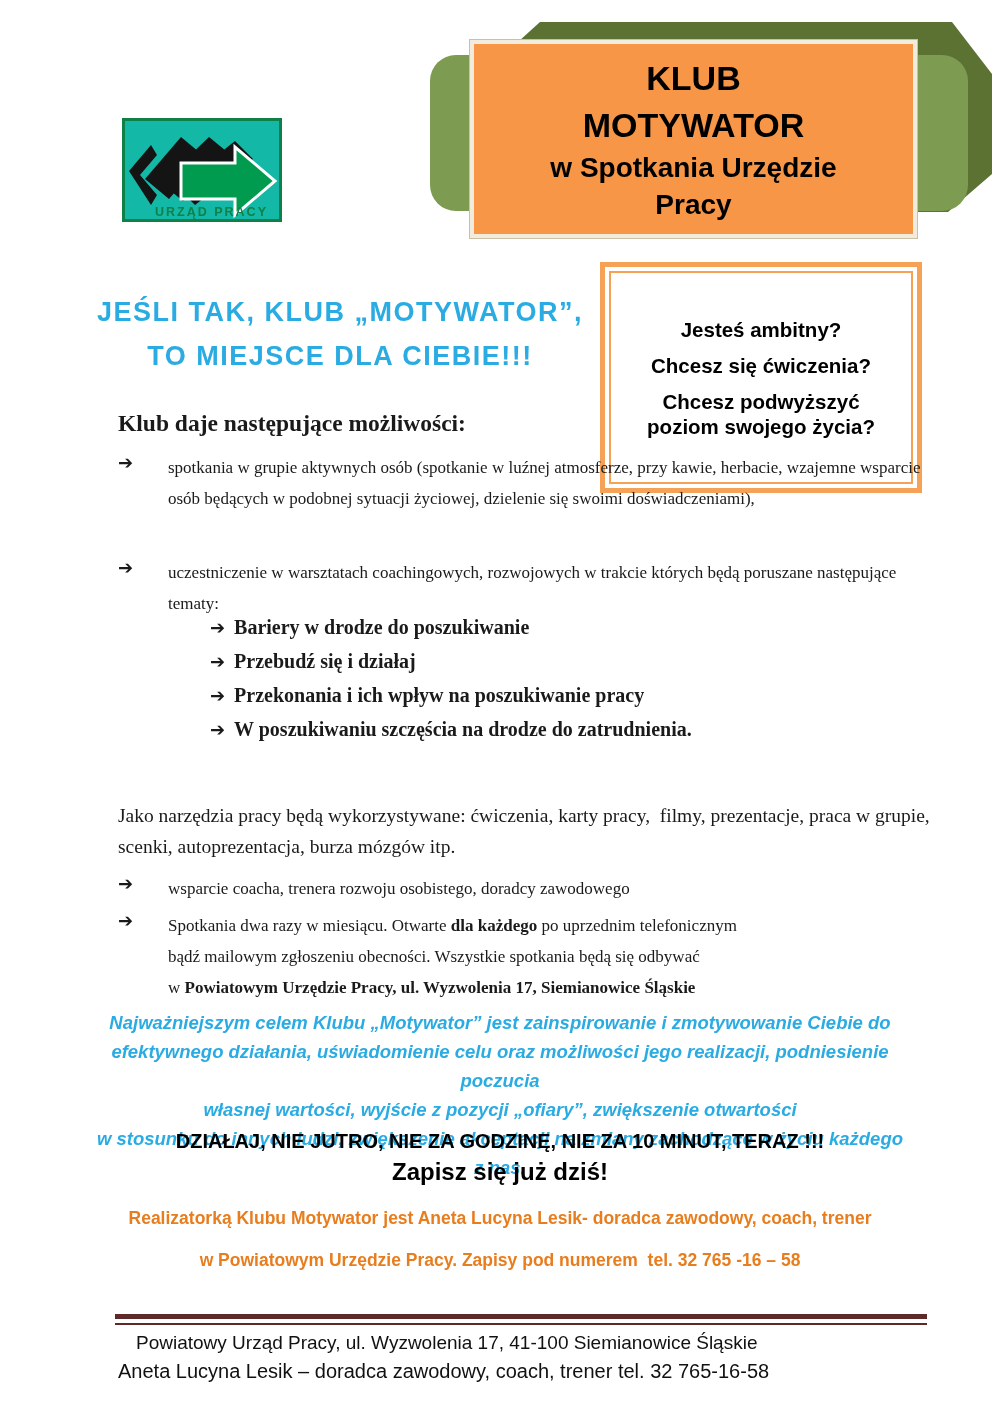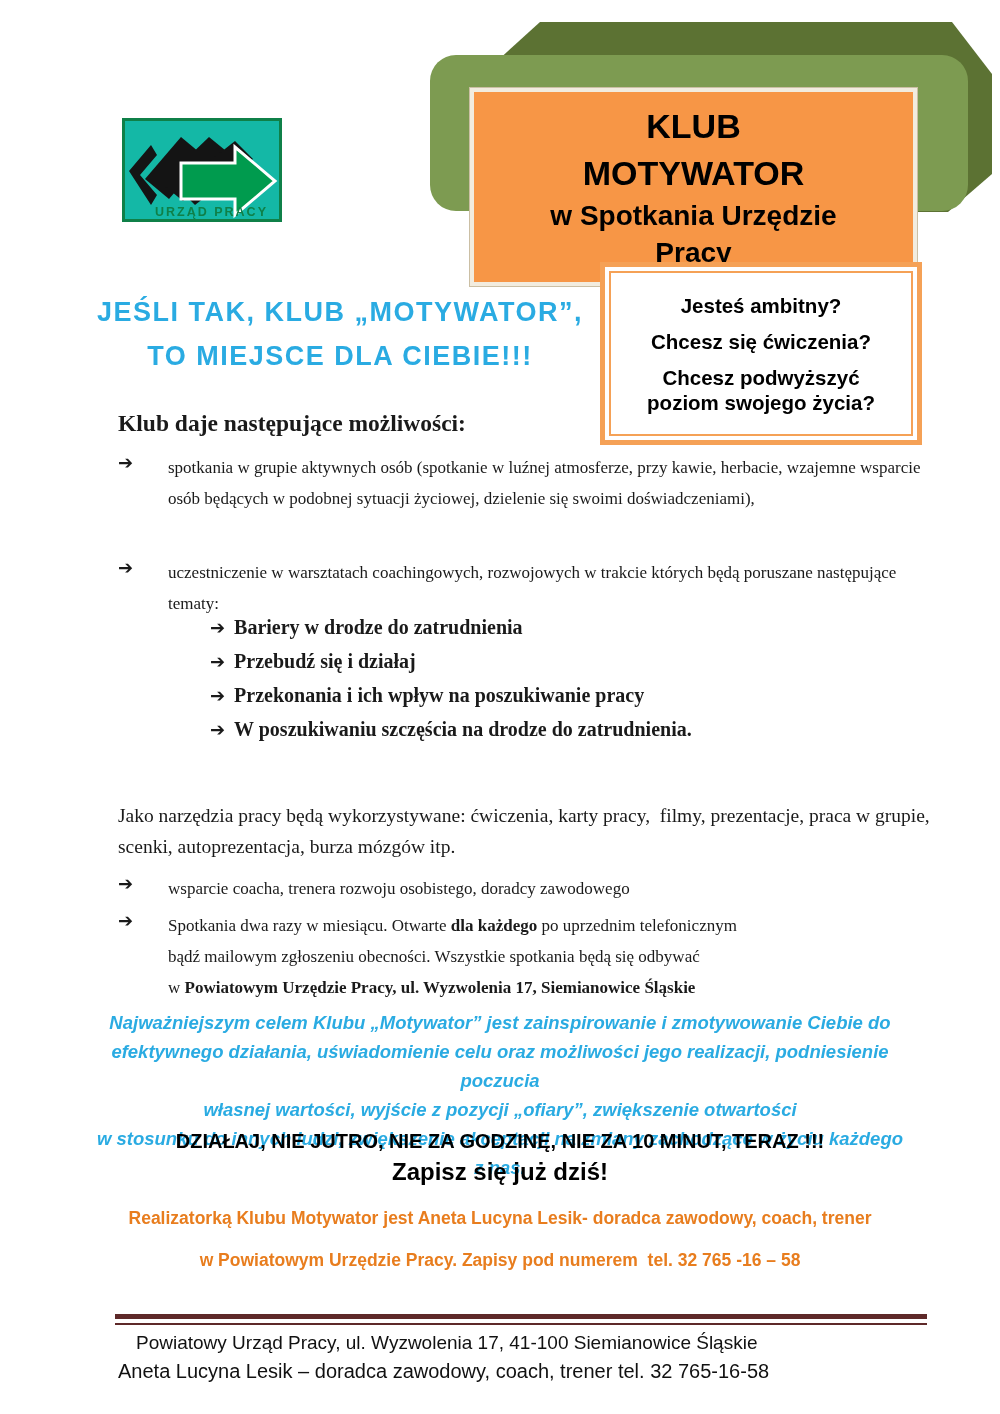--- a/index.html
+++ b/index.html
@@ -6,35 +6,35 @@
   .page{position:relative;width:1000px;height:1414px;background:#ffffff;margin:0 auto;
         font-family:"Liberation Serif",serif;color:#1a1a1a;overflow:hidden;}
 
   
   .banner-dark{position:absolute;left:430px;top:22px;width:566px;height:192px;background:#5c7233;
     clip-path:polygon(110px 0,522px 0,562px 52px,562px 152px,518px 190px,340px 190px,2px 98px);}
   .banner-light{position:absolute;left:430px;top:55px;width:538px;height:156px;background:#7d9b51;border-radius:26px;}
   .title-box{position:absolute;left:470px;top:40px;width:447px;height:198px;background:#f79646;
     border:4px solid #f2ecdf;box-shadow:0 0 0 1px #cbbfa4;box-sizing:border-box;
     display:flex;flex-direction:column;justify-content:center;align-items:center;
-    font-family:"Liberation Sans",sans-serif;font-weight:bold;color:#000;text-align:center;margin-top:48px;}
+    font-family:"Liberation Sans",sans-serif;font-weight:bold;color:#000;text-align:center;}
   .title-line{font-size:34px;line-height:47px;}
   .subtitle-line{font-size:28px;line-height:37px;}
 
   
   .logo{position:absolute;left:122px;top:118px;width:160px;height:104px;border:3px solid #0f8048;
     background:#14b8a6;box-sizing:border-box;}
 
   
   .headline{position:absolute;left:85px;top:290px;width:510px;text-align:center;
     font-family:"Liberation Sans",sans-serif;font-weight:bold;font-size:27px;line-height:44px;
     letter-spacing:1.5px;color:#2aabe2;}
 
   
-  .qbox{position:absolute;left:600px;top:262px;width:322px;height:183px;box-sizing:border-box;
+  .qbox{position:absolute;left:600px;top:262px;width:322px;height:231px;box-sizing:border-box;
     border:5px solid #f5a156;padding:4px;background:#fff;}
   .qbox-inner{border:2px solid #f5a156;height:100%;box-sizing:border-box;
     display:flex;flex-direction:column;justify-content:center;align-items:center;gap:11px;
     font-family:"Liberation Sans",sans-serif;font-weight:bold;font-size:20.5px;line-height:25px;
     text-align:center;color:#000;padding:6px 14px;}
 
   
   .abs{position:absolute;}
   .section-heading{left:118px;top:410px;font-size:23.5px;font-weight:bold;}
   .bullet-row{display:flex;width:815px;}
@@ -113,21 +113,21 @@
 
   <div class="abs" style="left:118px;top:557px;">
     <div class="bullet-row">
       <span class="arr">➔</span>
       <span class="txt">uczestniczenie w warsztatach coachingowych, rozwojowych w trakcie których będą poruszane następujące tematy:</span>
     </div>
   </div>
 
   <ul class="abs subs">
 
-      <li><span class="arr">➔</span><span>Bariery w drodze do zatrudnienia</span></li>
+      <li><span class="arr">➔</span><span>Bariery w drodze do poszukiwanie</span></li>
       <li><span class="arr">➔</span><span>Przebudź się i działaj</span></li>
       <li><span class="arr">➔</span><span>Przekonania i ich wpływ na poszukiwanie pracy</span></li>
       <li><span class="arr">➔</span><span>W poszukiwaniu szczęścia na drodze do zatrudnienia.</span></li>
     </ul>
 
   <div class="abs tools">Jako narzędzia pracy będą wykorzystywane: ćwiczenia, karty pracy,  filmy, prezentacje, praca w grupie, scenki, autoprezentacja, burza mózgów itp.</div>
 
   <div class="abs" style="left:118px;top:873px;">
     <div class="bullet-row">
       <span class="arr">➔</span>

